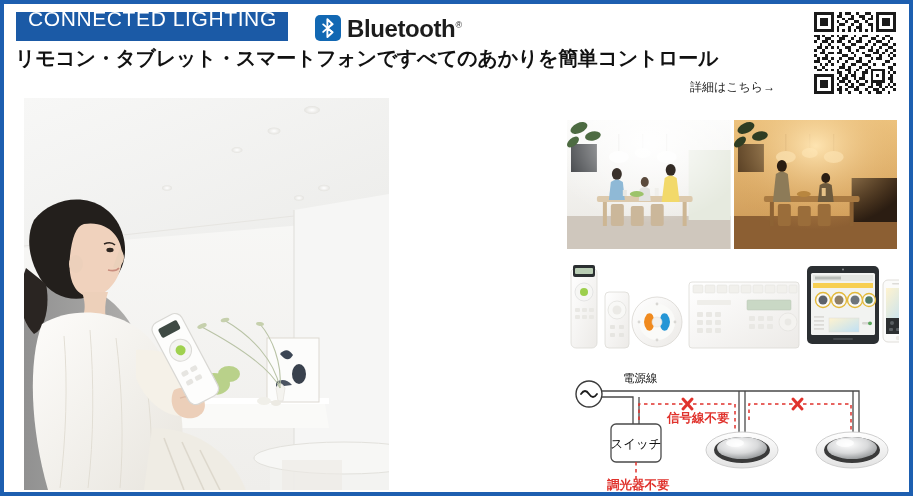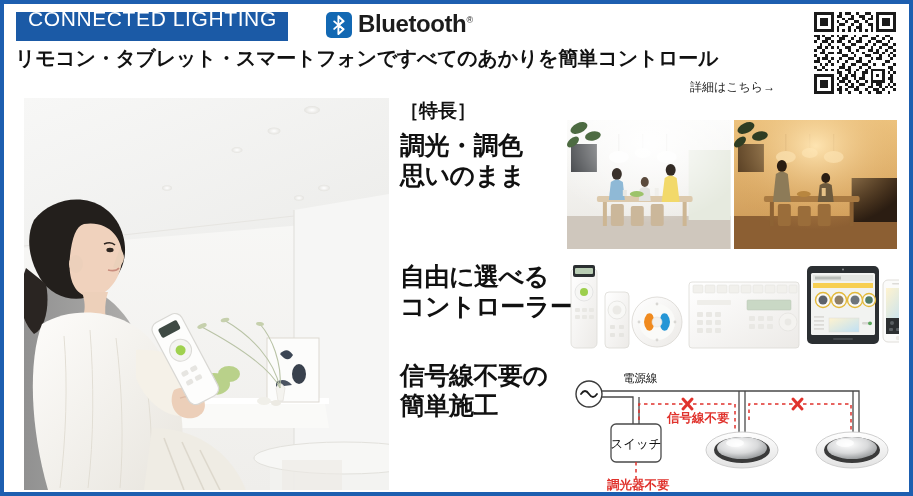--- a/index.html
+++ b/index.html
@@ -24,21 +24,21 @@
     display:flex;align-items:center;
     padding:0 11px 16px 12px;
     box-sizing:border-box;
   }
   .brand-banner-text{
     color:#ffffff;font-size:21px;letter-spacing:.6px;
     font-weight:400;line-height:29px;white-space:nowrap;
   }
   .bt-lockup{
     position:absolute;left:311px;top:8px;
-    display:flex;align-items:flex-start;height:29px;margin-left:11px;
+    display:flex;align-items:flex-end;height:29px;
   }
   .bt-badge{
     width:26px;height:26px;background:#1268b3;border-radius:5px;
     display:flex;align-items:center;justify-content:center;flex:none;
   }
   .bt-word{
     font-size:24px;font-weight:bold;color:#1c1c1c;
     margin-left:6px;letter-spacing:-.4px;line-height:1;white-space:nowrap;
   }
   .bt-reg{font-size:9px;vertical-align:super;font-weight:normal;}
@@ -464,38 +464,20 @@
 
       <path d="M128 330 C170 330 206 352 222 392 L120 392 Z" fill="#efece4"></path>
       <g stroke="#ddd8cd" stroke-width="1.6" fill="none">
         <path d="M140 340 L160 392"></path>
           <path d="M158 344 L180 392"></path>
           <path d="M176 352 L196 392"></path>
       </g>
     </svg>
   </div>
 
-  <div class="features">
-    <div class="feat-kicker">［特長］</div>
-
-    <div class="feat-block fb1">
-      <div class="feat-line">調光・調色</div>
-      <div class="feat-line">思いのまま</div>
-    </div>
-
-    <div class="feat-block fb2">
-      <div class="feat-line">自由に選べる</div>
-      <div class="feat-line">コントローラー</div>
-    </div>
-
-    <div class="feat-block fb3">
-      <div class="feat-line">信号線不要の</div>
-      <div class="feat-line">簡単施工</div>
-    </div>
-  </div>
 
   <div class="scenes">
 
     <div class="scene">
       <svg viewBox="0 0 164 129" preserveAspectRatio="none" aria-hidden="true">
         <defs>
           <linearGradient id="coolBg" x1="0" y1="0" x2="0" y2="1">
             <stop offset="0" stop-color="#fbfbfa"></stop>
               <stop offset="1" stop-color="#e9e7e2"></stop>
           </linearGradient>

